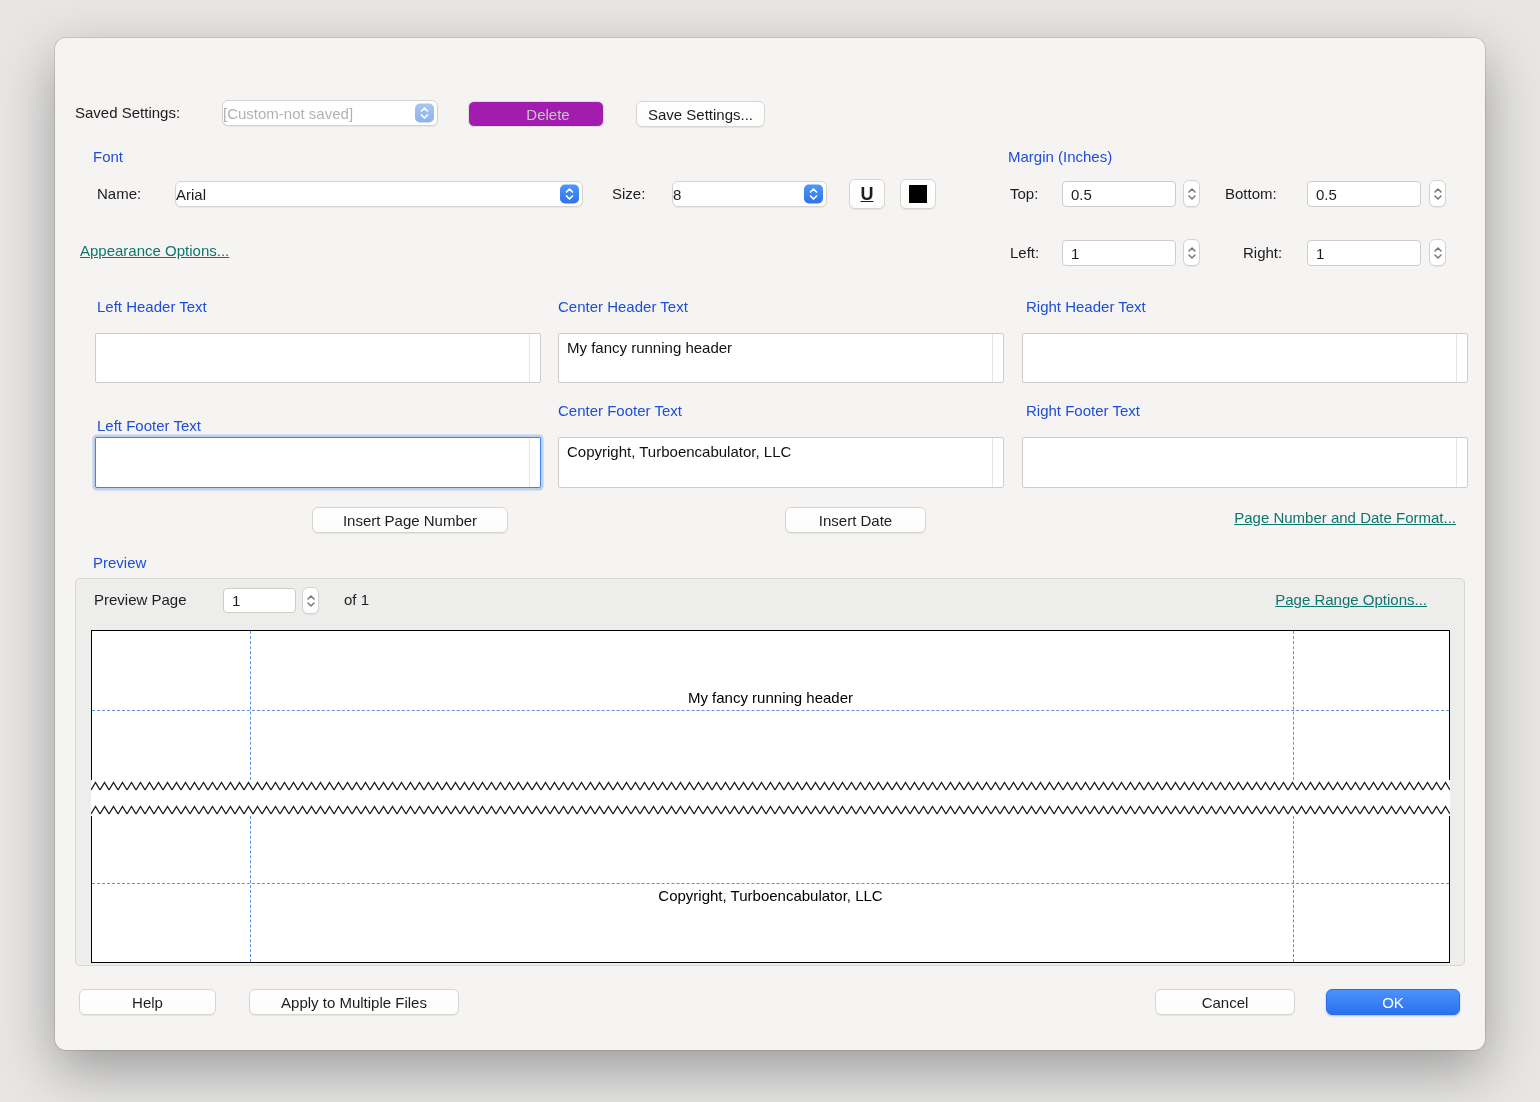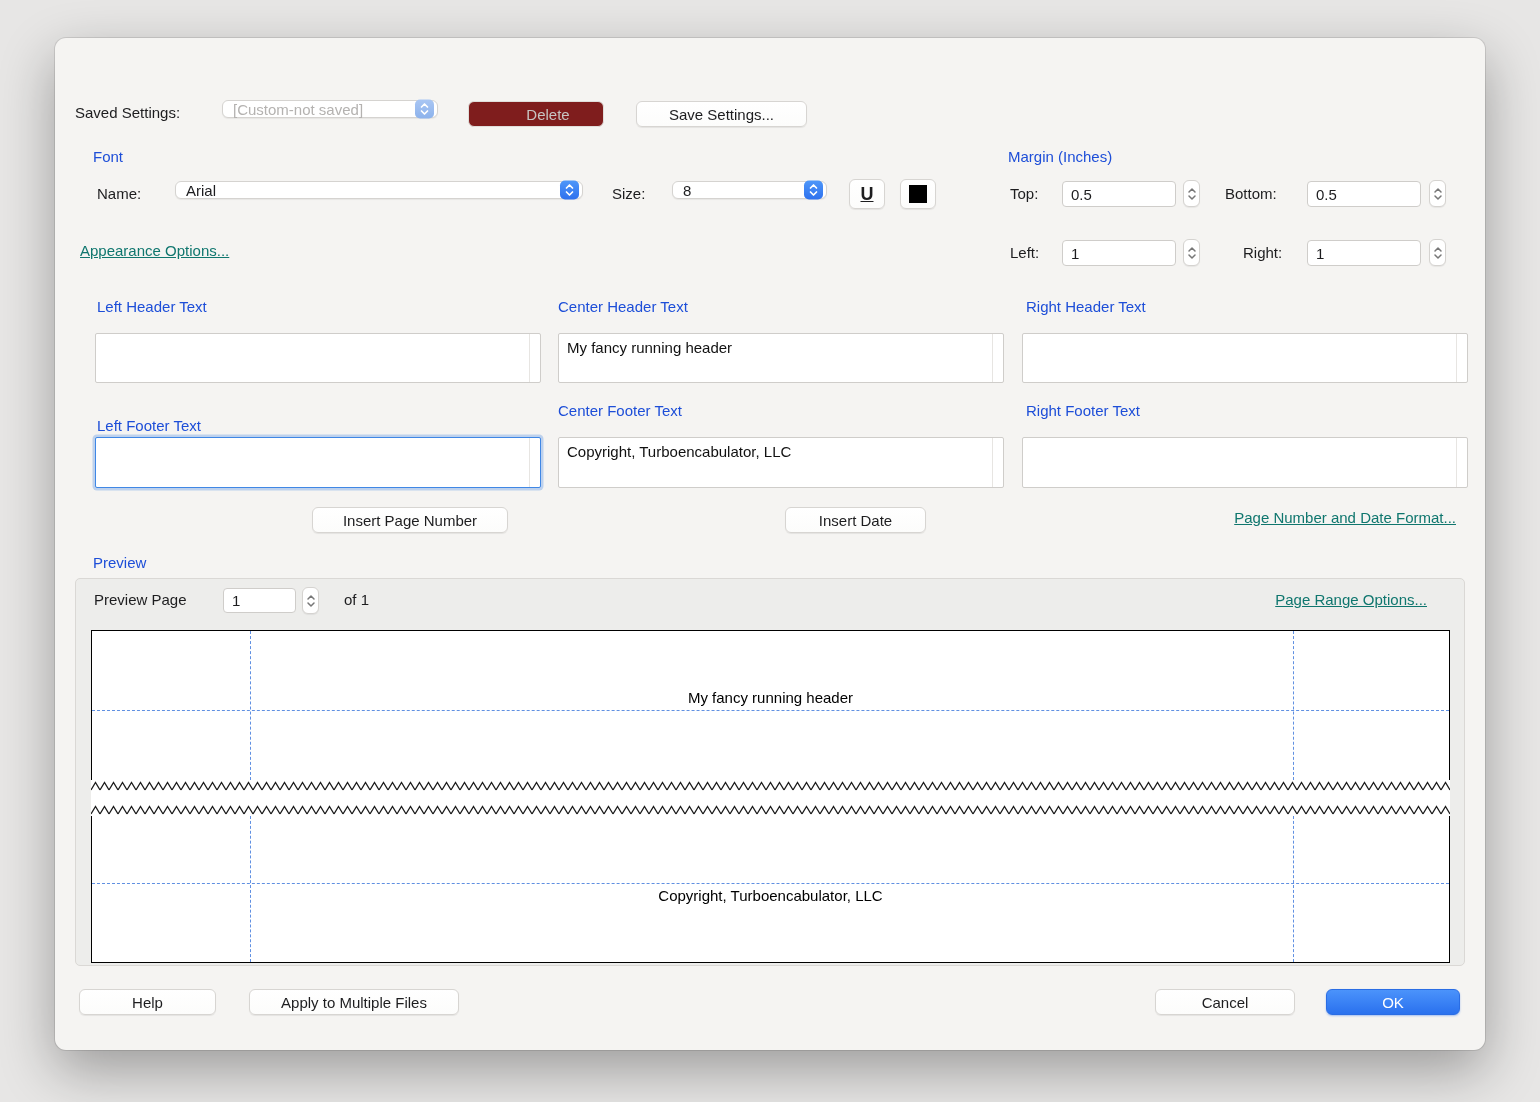--- a/index.html
+++ b/index.html
@@ -32,28 +32,28 @@
   .lbl { position: absolute; font-size: 15px; line-height: 20px; color: #1d4ed8; white-space: nowrap; }
   .lbl26 { position: absolute; font-size: 15px; line-height: 26px; color: #1d1d1f; white-space: nowrap; }
 
   .btn {
     position: absolute; height: 26px; border: 1px solid #d7d5d2; border-radius: 6px;
     background: linear-gradient(#ffffff, #fcfcfb);
     box-shadow: 0 1px 1px rgba(0,0,0,.07);
     font-family: inherit; font-size: 15px; color: #1d1d1f;
     display: flex; align-items: center; justify-content: center; cursor: default;
   }
-  .btn.disabled { color: #c7c5c2; box-shadow: none; background: #7f1d1d; border-color: #e0dedb; padding-left: 24px; }
+  .btn.disabled { color: #c7c5c2; box-shadow: none; background: #a21caf; border-color: #e0dedb; padding-left: 24px; }
   .btn.primary { background: linear-gradient(#4b93fb, #2a71ee); border: 1px solid #2a6de4;
                  color: #fff; box-shadow: 0 1px 2px rgba(42,113,238,.4); }
 
   .popup {
-    position: absolute; height: 18px; background: #fff; border: 1px solid #d5d3d0;
+    position: absolute; height: 26px; background: #fff; border: 1px solid #d5d3d0;
     border-radius: 6px; box-shadow: 0 1px 1px rgba(0,0,0,.06);
-    display: flex; align-items: center; padding-left: 10px; padding-right: 28px;
+    display: flex; align-items: center; padding-right: 28px;
     font-size: 15px; cursor: default;
   }
   .popup .caps {
     position: absolute; right: 3px; top: 50%; transform: translateY(-50%);
     width: 19px; height: 19px; border-radius: 5px;
     background: linear-gradient(#4e97f9, #2e71ee);
     display: flex; align-items: center; justify-content: center;
   }
   .popup.disabled { color: #b4b2b0; }
   .popup.disabled .caps { background: linear-gradient(#a9c6f3, #8cb2ec); }
@@ -115,21 +115,21 @@
   <div class="popup disabled" style="left:167px; top:62px; width:216px;">
     <span>[Custom-not saved]</span>
     <span class="caps">
       <svg width="11" height="15" viewBox="0 0 11 15">
           <path d="M2.5 5.5 L5.5 2.5 L8.5 5.5" fill="none" stroke="#fff" stroke-width="1.7" stroke-linecap="round" stroke-linejoin="round"></path>
           <path d="M2.5 9.5 L5.5 12.5 L8.5 9.5" fill="none" stroke="#fff" stroke-width="1.7" stroke-linecap="round" stroke-linejoin="round"></path>
         </svg>
     </span>
   </div>
   <button class="btn disabled" style="left:413px; top:63px; width:136px;">Delete</button>
-  <button class="btn" style="left:581px; top:63px; width:171px;">Save Settings...</button>
+  <button class="btn" style="left:581px; top:63px; width:129px;">Save Settings...</button>
 
   <div class="lbl" style="left:38px; top:109px;">Font</div>
   <div class="lbl26" style="left:42px; top:143px;">Name:</div>
   <div class="popup" style="left:120px; top:143px; width:408px;">
     <span>Arial</span>
     <span class="caps">
       <svg width="11" height="15" viewBox="0 0 11 15">
           <path d="M2.5 5.5 L5.5 2.5 L8.5 5.5" fill="none" stroke="#fff" stroke-width="1.7" stroke-linecap="round" stroke-linejoin="round"></path>
           <path d="M2.5 9.5 L5.5 12.5 L8.5 9.5" fill="none" stroke="#fff" stroke-width="1.7" stroke-linecap="round" stroke-linejoin="round"></path>
         </svg>

